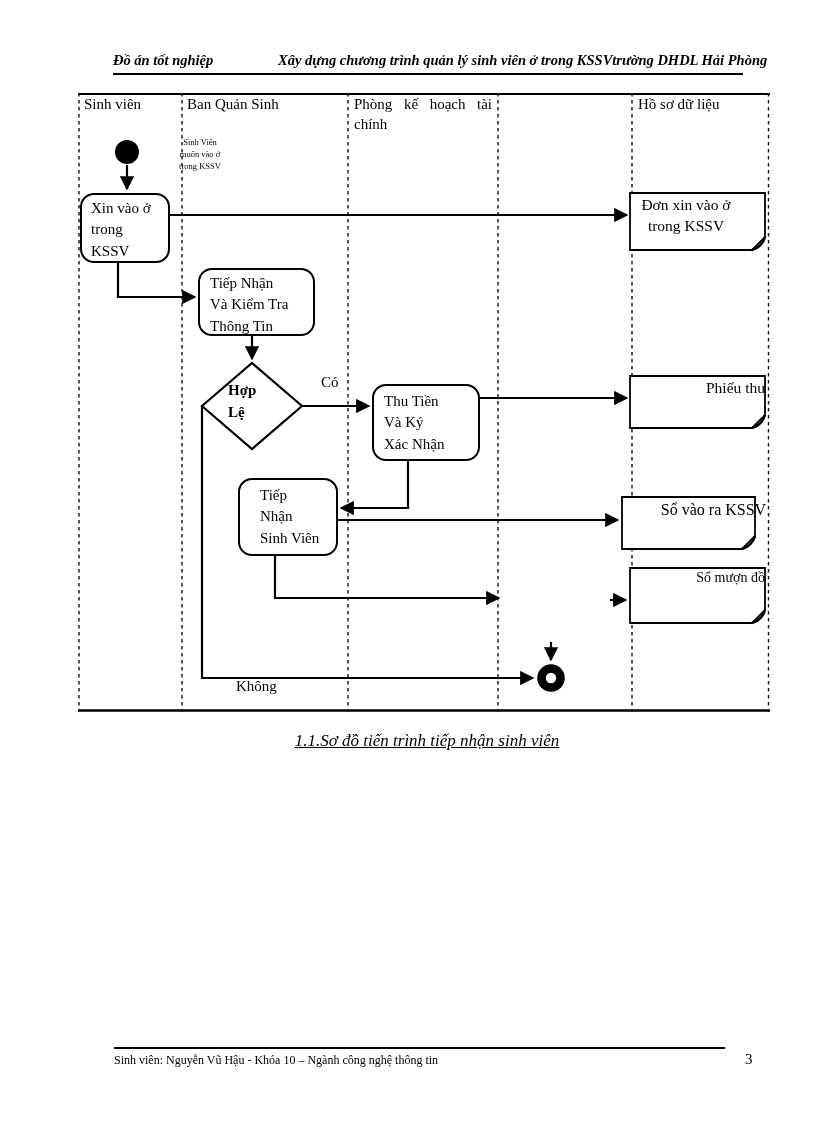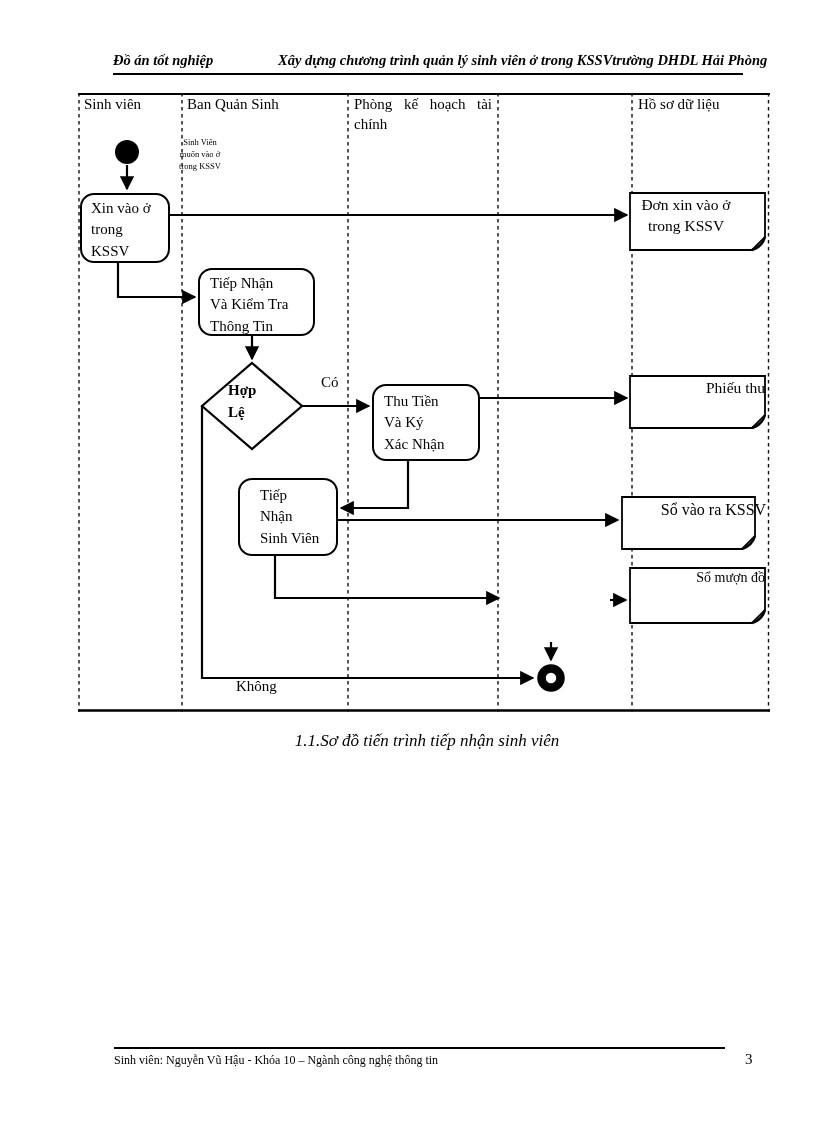--- a/index.html
+++ b/index.html
@@ -36,21 +36,21 @@
     font-size:8.5px; line-height:1.4; text-align:center; white-space:pre-line;
   }
   .doc-t { position:absolute; font-size:15px; line-height:1.35; white-space:pre-line; }
   #dt1 { left:552px; top:102px; width:112px; text-align:center; font-size:15.5px; }
   #dt2 { left:552px; top:285px; width:135px; text-align:right; font-size:15.5px; }
   #dt3 { left:546px; top:406px; width:131px; text-align:center; font-size:16px;padding-left:24px; }
   #dt4 { left:555px; top:476px; width:132px; text-align:right;  font-size:14px;font-family:Liberation Serif, serif; }
   
   .caption {
     position:absolute; left:0; top:731px; width:100%; padding-left:38px;
-    box-sizing:border-box; text-align:center; font-style:italic; font-size:17px;
+    box-sizing:border-box; text-align:center; font-style:italic; font-size:17px;text-decoration:underline;
   }
   .footer-line { position:absolute; left:114px; top:1047px; width:611px; border-top:2px solid #000; }
   .footer-text { position:absolute; left:114px; top:1053px; font-size:12px; }
   .page-num   { position:absolute; left:745px; top:1051px; font-size:15px; }
 </style>
 </head>
 <body>
 
 <div class="page">
 

